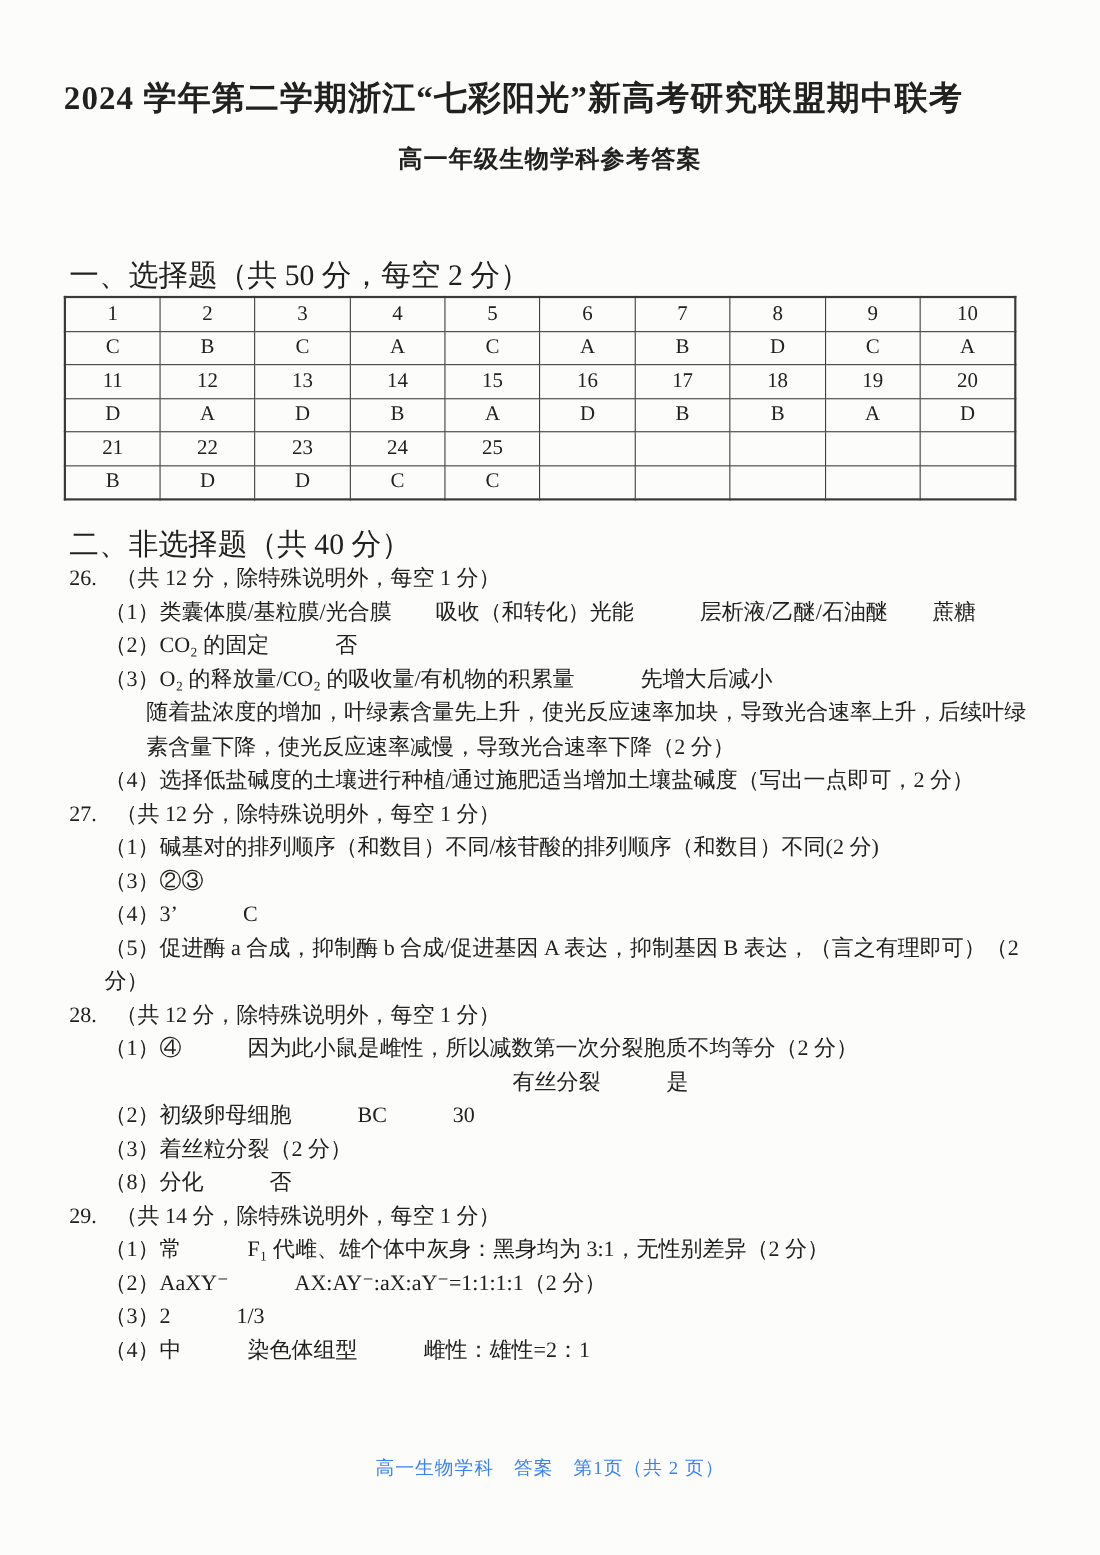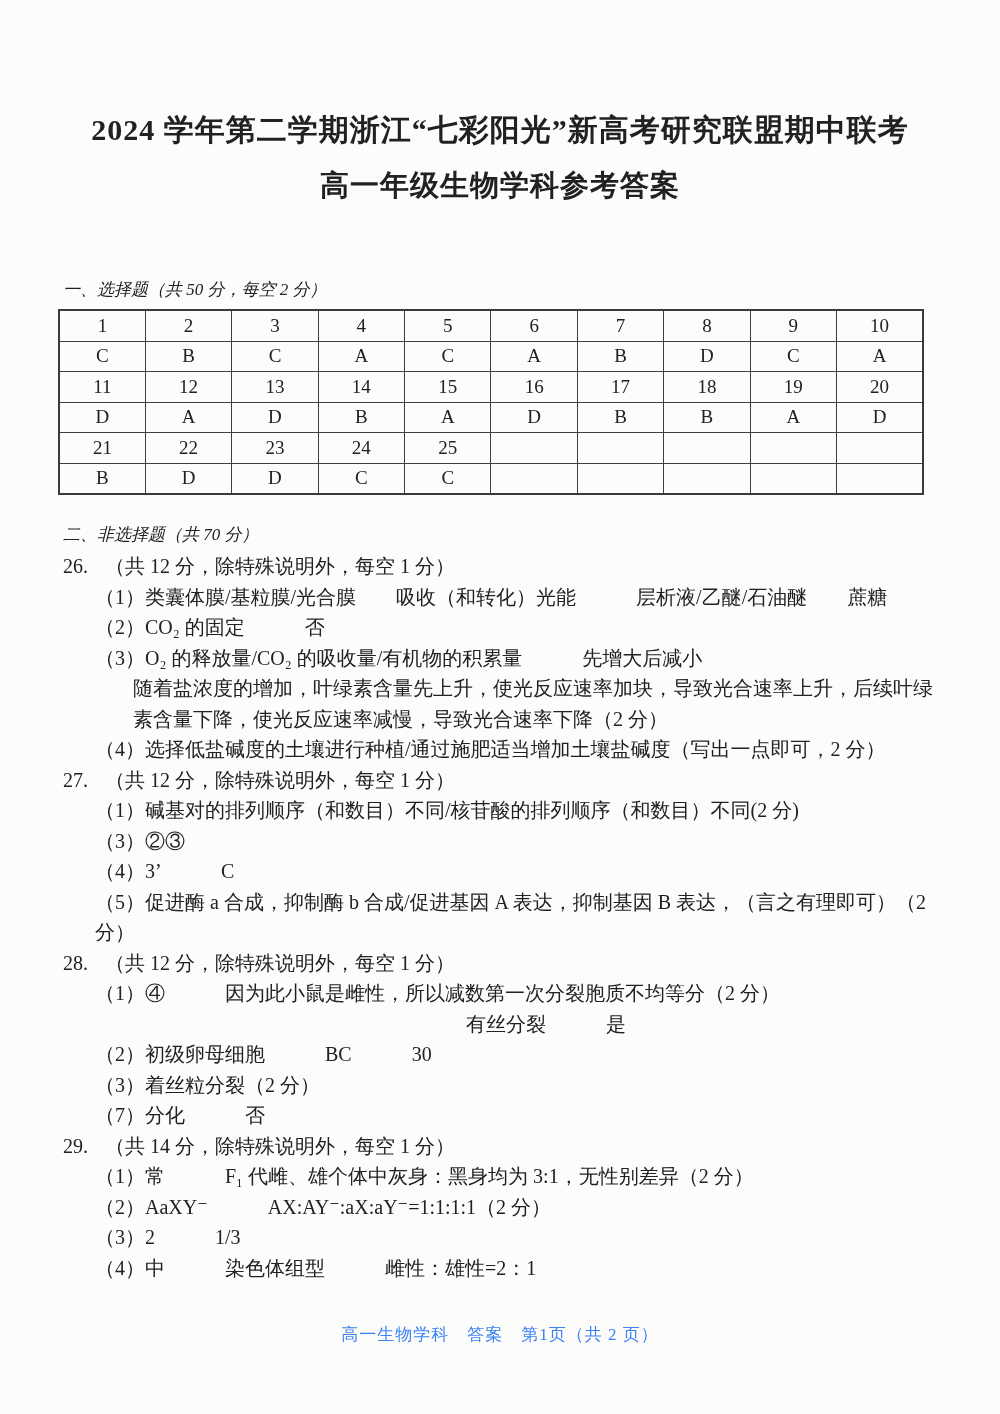--- a/index.html
+++ b/index.html
@@ -11,40 +11,38 @@
     font-family: "Liberation Serif", "DejaVu Serif", serif;
     position: relative;
     overflow: hidden;
   }
   .page {
     padding: 0 58px;
     box-sizing: border-box;
   }
   .page-title {
     margin: 0;
-    padding-top: 112px;
-    text-align: center;
+    padding-top: 72px;
     font-size: 30px;
     font-weight: bold;
     letter-spacing: 1px;
     line-height: 36px;
   }
   .page-subtitle {
     margin: 20px 0 0 0;
     text-align: center;
-    font-size: 29px;
+    font-size: 22px;
     font-weight: bold;
     letter-spacing: 1px;
     line-height: 34px;
   }
   .section-heading {
-    font-size: 17px;
+    font-size: 27px;
     line-height: 28px;
     padding-left: 5px;
-    font-style: italic;
   }
   .section-heading.first {
     margin-top: 74px;
     margin-bottom: 5px;
   }
   .section-heading.second {
     margin-top: 26px;
     margin-bottom: 2px;
   }
   table.answer-table {
@@ -161,21 +159,21 @@
           <td>C</td>
           <td></td>
           <td></td>
           <td></td>
           <td></td>
           <td></td>
         </tr>
       </tbody>
   </table>
 
-  <div class="section-heading second">二、非选择题（共 70 分）</div>
+  <div class="section-heading second">二、非选择题（共 40 分）</div>
 
   <div>
       <div class="question">
         <div class="q-line q-head"><span class="q-num">26.</span><span>（共 12 分，除特殊说明外，每空 1 分）</span></div>
         <div class="q-line indent-1">（1）类囊体膜/基粒膜/光合膜　　吸收（和转化）光能　　　层析液/乙醚/石油醚　　蔗糖</div>
         <div class="q-line indent-1">（2）CO₂ 的固定　　　否</div>
         <div class="q-line indent-1">（3）O₂ 的释放量/CO₂ 的吸收量/有机物的积累量　　　先增大后减小</div>
         <div class="q-line indent-2">随着盐浓度的增加，叶绿素含量先上升，使光反应速率加块，导致光合速率上升，后续叶绿素含量下降，使光反应速率减慢，导致光合速率下降（2 分）</div>
         <div class="q-line indent-1">（4）选择低盐碱度的土壤进行种植/通过施肥适当增加土壤盐碱度（写出一点即可，2 分）</div>
       </div>
@@ -185,21 +183,21 @@
         <div class="q-line indent-1">（3）②③</div>
         <div class="q-line indent-1">（4）3’　　　C</div>
         <div class="q-line indent-1">（5）促进酶 a 合成，抑制酶 b 合成/促进基因 A 表达，抑制基因 B 表达，（言之有理即可）（2 分）</div>
       </div>
       <div class="question">
         <div class="q-line q-head"><span class="q-num">28.</span><span>（共 12 分，除特殊说明外，每空 1 分）</span></div>
         <div class="q-line indent-1">（1）④　　　因为此小鼠是雌性，所以减数第一次分裂胞质不均等分（2 分）</div>
         <div class="q-line indent-3">有丝分裂　　　是</div>
         <div class="q-line indent-1">（2）初级卵母细胞　　　BC　　　30</div>
         <div class="q-line indent-1">（3）着丝粒分裂（2 分）</div>
-        <div class="q-line indent-1">（7）分化　　　否</div>
+        <div class="q-line indent-1">（8）分化　　　否</div>
       </div>
       <div class="question">
         <div class="q-line q-head"><span class="q-num">29.</span><span>（共 14 分，除特殊说明外，每空 1 分）</span></div>
         <div class="q-line indent-1">（1）常　　　F₁ 代雌、雄个体中灰身：黑身均为 3:1，无性别差异（2 分）</div>
         <div class="q-line indent-1">（2）AaXY⁻　　　AX:AY⁻:aX:aY⁻=1:1:1:1（2 分）</div>
         <div class="q-line indent-1">（3）2　　　1/3</div>
         <div class="q-line indent-1">（4）中　　　染色体组型　　　雌性：雄性=2：1</div>
       </div>
     </div>
 

